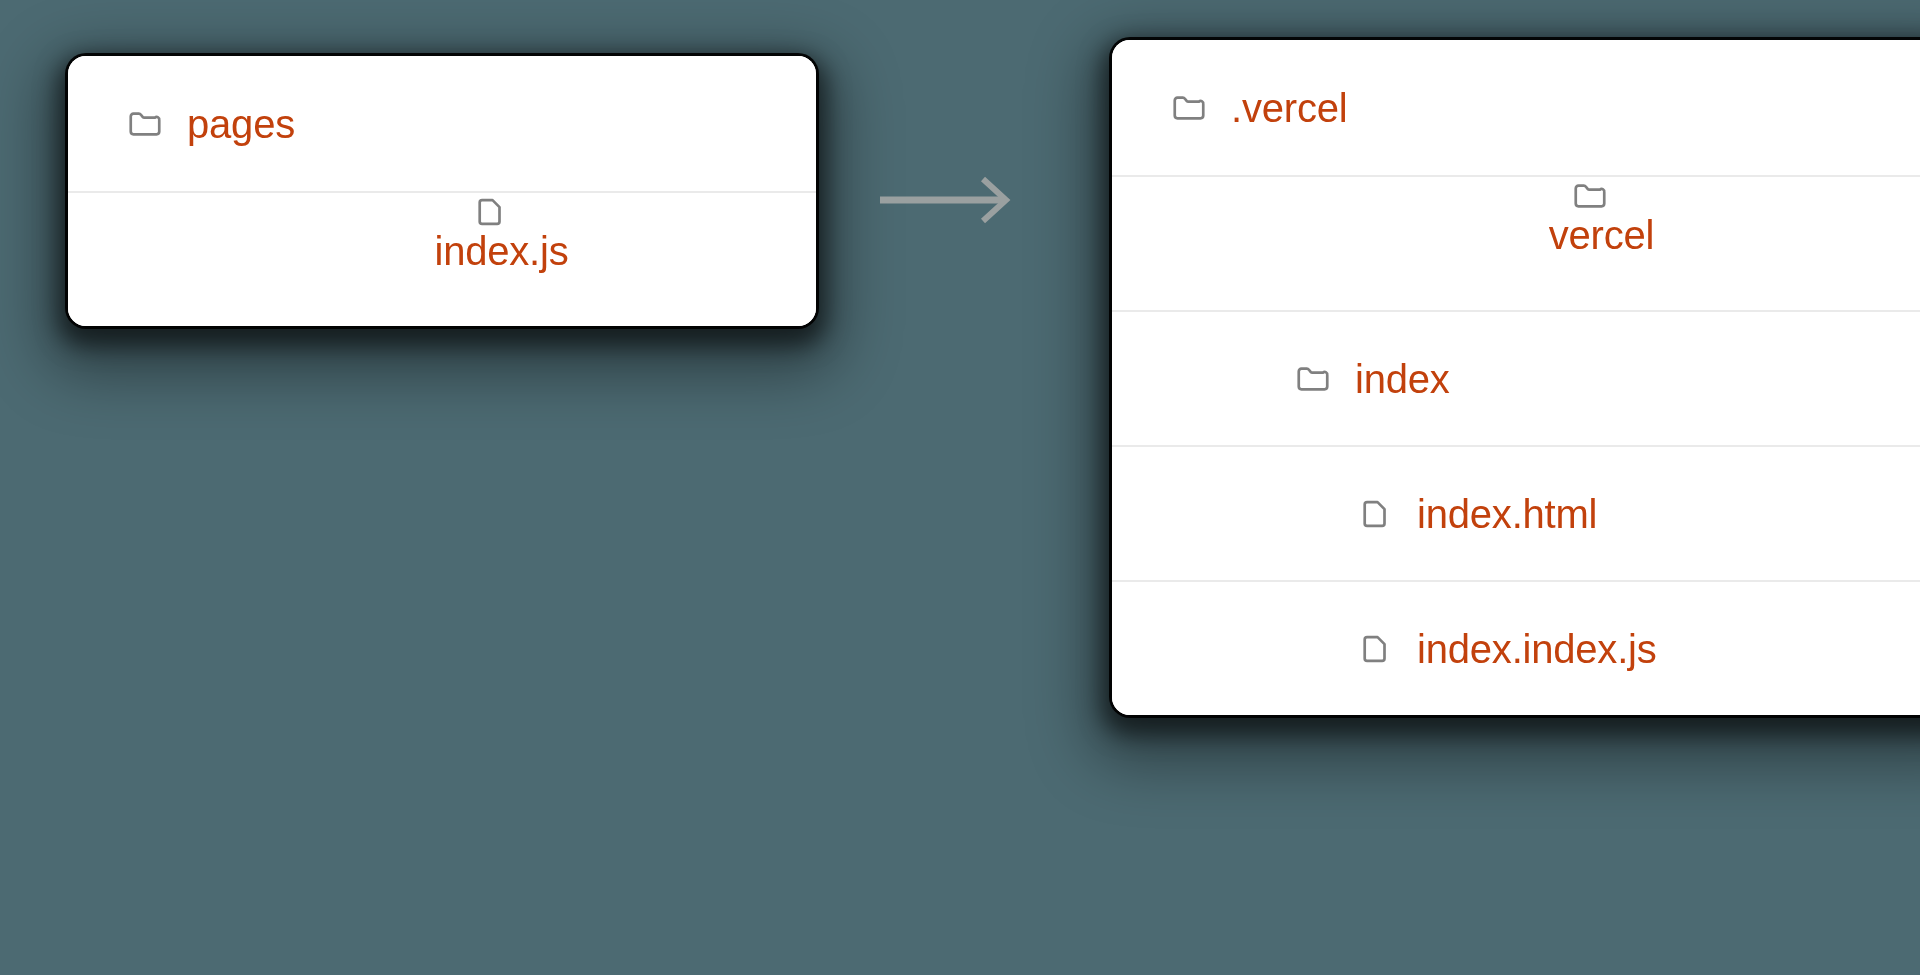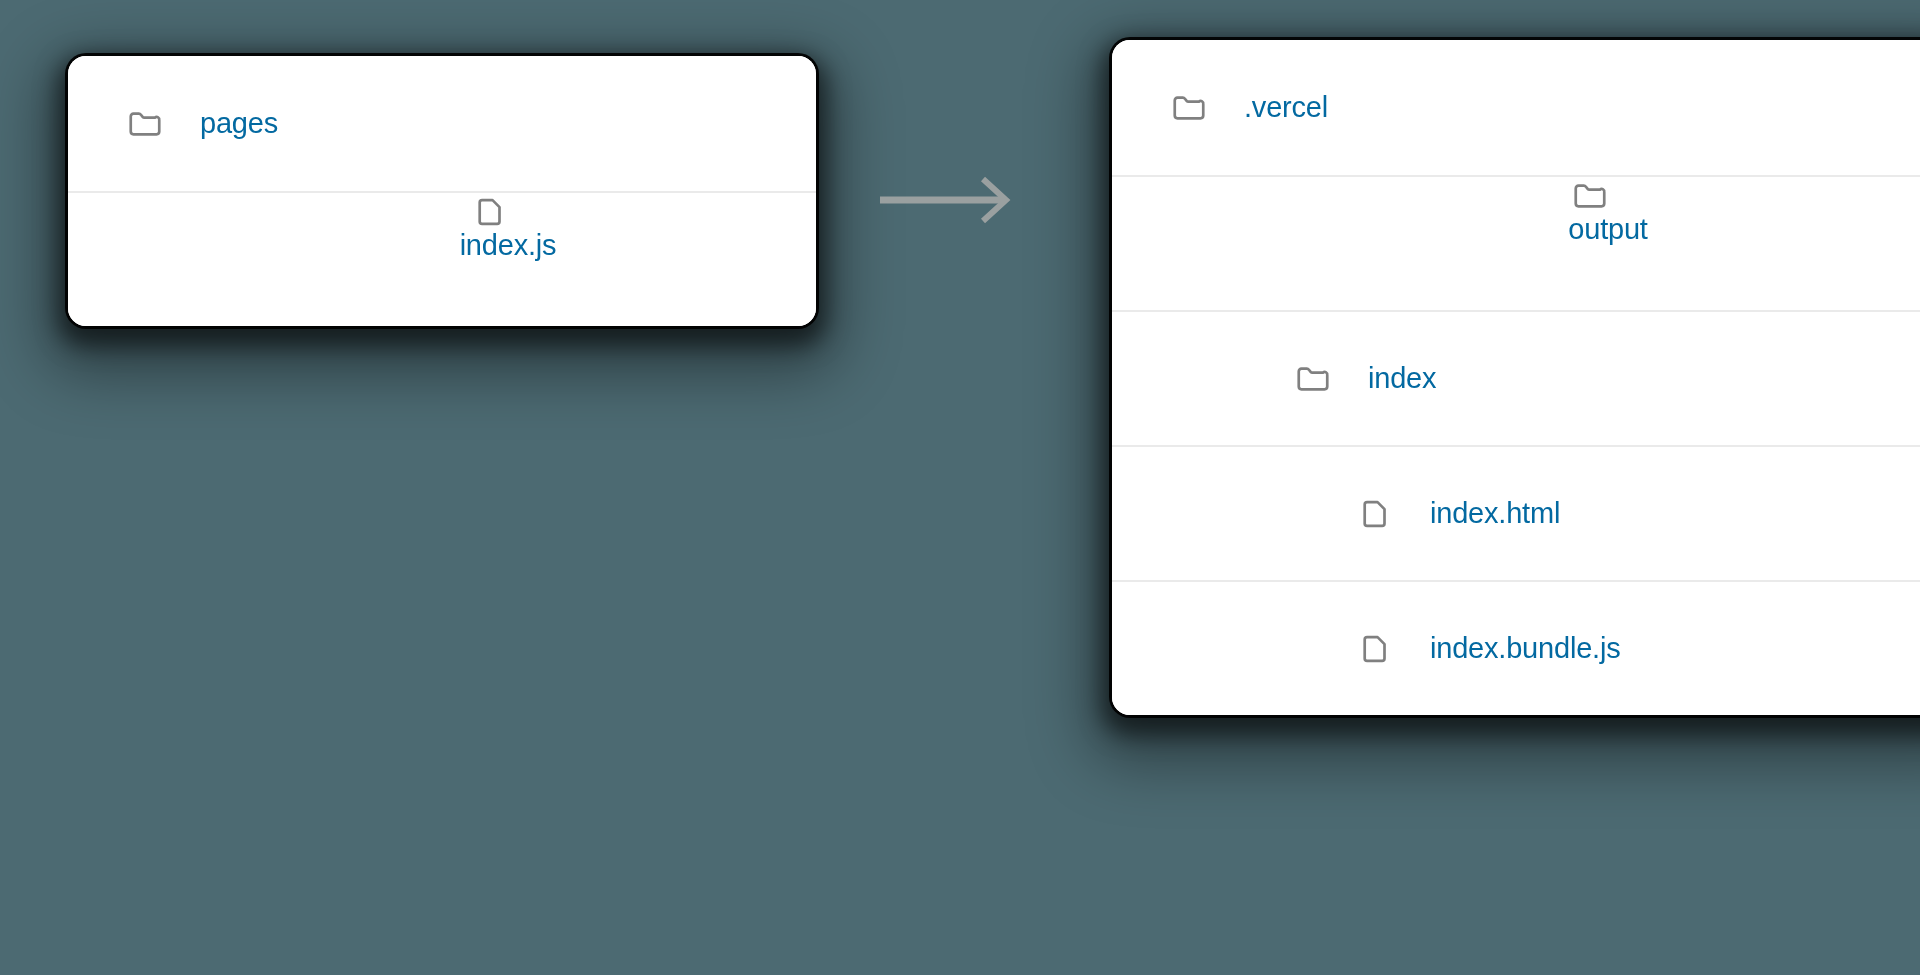--- a/index.html
+++ b/index.html
@@ -66,24 +66,24 @@
     height: 38px;
     display: block;
   }
   .row-icon svg {
     display: block;
     width: 38px;
     height: 38px;
   }
 
   .row-label {
-    margin-left: 36px;
-    font-size: 29px;
+    margin-left: 23px;
+    font-size: 40px;
     line-height: 1;
-    color: #0369a1;
+    color: #c2410c;
     letter-spacing: -0.2px;
     white-space: nowrap;
   }
 
   
   .ind-0 { padding-left: 58px;  }
   .ind-1 { padding-left: 120px; flex-direction: column; }
   .ind-2 { padding-left: 182px; }
   .ind-3 { padding-left: 244px; }
 
@@ -143,21 +143,21 @@
             </svg>
           </span>
           <span class="row-label">.vercel</span>
         </div>
         <div class="row ind-1">
           <span class="row-icon">
             <svg viewBox="0 0 24 24" fill="none" xmlns="http://www.w3.org/2000/svg">
               <path d="M3 7.2a1.7 1.7 0 0 1 1.7-1.7h3.4c.52 0 1.01.23 1.34.64l.92 1.16c.33.41.82.65 1.34.65h6.6A1.7 1.7 0 0 1 21 9.65v7.15A1.7 1.7 0 0 1 19.3 18.5H4.7A1.7 1.7 0 0 1 3 16.8V7.2Z" stroke="#808080" stroke-width="1.7" stroke-linejoin="round"></path>
             </svg>
           </span>
-          <span class="row-label">output</span>
+          <span class="row-label">vercel</span>
         </div>
         <div class="row ind-2">
           <span class="row-icon">
             <svg viewBox="0 0 24 24" fill="none" xmlns="http://www.w3.org/2000/svg">
               <path d="M3 7.2a1.7 1.7 0 0 1 1.7-1.7h3.4c.52 0 1.01.23 1.34.64l.92 1.16c.33.41.82.65 1.34.65h6.6A1.7 1.7 0 0 1 21 9.65v7.15A1.7 1.7 0 0 1 19.3 18.5H4.7A1.7 1.7 0 0 1 3 16.8V7.2Z" stroke="#808080" stroke-width="1.7" stroke-linejoin="round"></path>
             </svg>
           </span>
           <span class="row-label">index</span>
         </div>
         <div class="row ind-3">
@@ -167,18 +167,18 @@
             </svg>
           </span>
           <span class="row-label">index.html</span>
         </div>
         <div class="row ind-3">
           <span class="row-icon">
             <svg viewBox="0 0 24 24" fill="none" xmlns="http://www.w3.org/2000/svg">
               <path d="M7 4.5h6.6L18 8.9V18a1.5 1.5 0 0 1-1.5 1.5h-9.5A1.5 1.5 0 0 1 5.5 18V6A1.5 1.5 0 0 1 7 4.5Z" stroke="#808080" stroke-width="1.7" stroke-linejoin="round"></path>
             </svg>
           </span>
-          <span class="row-label">index.bundle.js</span>
+          <span class="row-label">index.index.js</span>
         </div>
       </div>
   </div>
 
 </div>
 
 </body></html>

